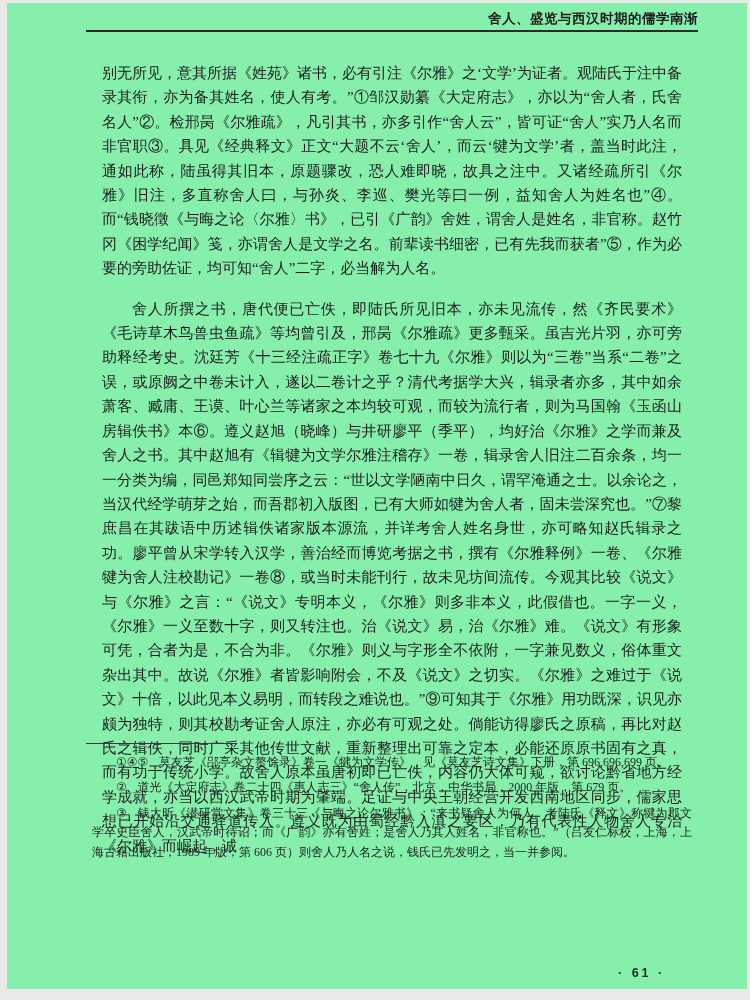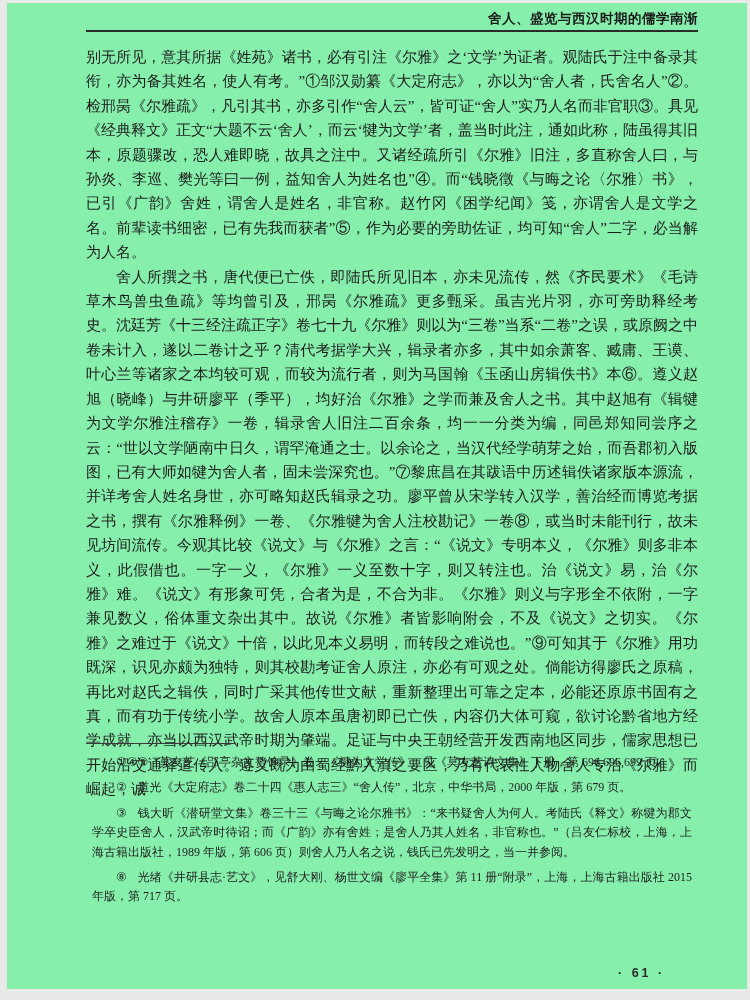--- a/index.html
+++ b/index.html
@@ -54,21 +54,21 @@
     left: 0;
     width: 100%;
     font-size: 15px;
     line-height: 24.4px;
     color: #1c1c1c;
     text-align: justify;
     text-justify: inter-character;
     word-break: break-all;
   }
   .body-text p {
-    margin: 0;
+    margin: 16px;
     padding: 0;
     font-family: Liberation Serif, serif;
   }
   .body-text p.indent {
     text-indent: 2em;
   }
   .footnotes {
     position: absolute;
     top: 740px;
     left: 0;
@@ -126,22 +126,19 @@
 
         <p>
           <span class="fn-marker">①④⑤</span><span>莫友芝《郘亭杂文赘馀录》卷一《犍为文学传》，见《莫友芝诗文集》下册，第 696,696,699 页。</span>
         </p>
         <p>
           <span class="fn-marker">②</span><span>道光《大定府志》卷二十四《惠人志三》“舍人传”，北京，中华书局，2000 年版，第 679 页。</span>
         </p>
         <p>
           <span class="fn-marker">③</span><span>钱大昕《潜研堂文集》卷三十三《与晦之论尔雅书》：“来书疑舍人为何人。考陆氏《释文》称犍为郡文学卒史臣舍人，汉武帝时待诏；而《广韵》亦有舍姓；是舍人乃其人姓名，非官称也。”（吕友仁标校，上海，上海古籍出版社，1989 年版，第 606 页）则舍人乃人名之说，钱氏已先发明之，当一并参阅。</span>
         </p>
-        <p>
-          <span class="fn-marker">⑧</span><span>光绪《井研县志·艺文》，见舒大刚、杨世文编《廖平全集》第 11 册“附录”，上海，上海古籍出版社 2015 年版，第 717 页。</span>
-        </p>
       </div>
 
     </div>
 
     <div class="page-num">· 61 ·</div>
   </div>
 </div>
 
 </body></html>

